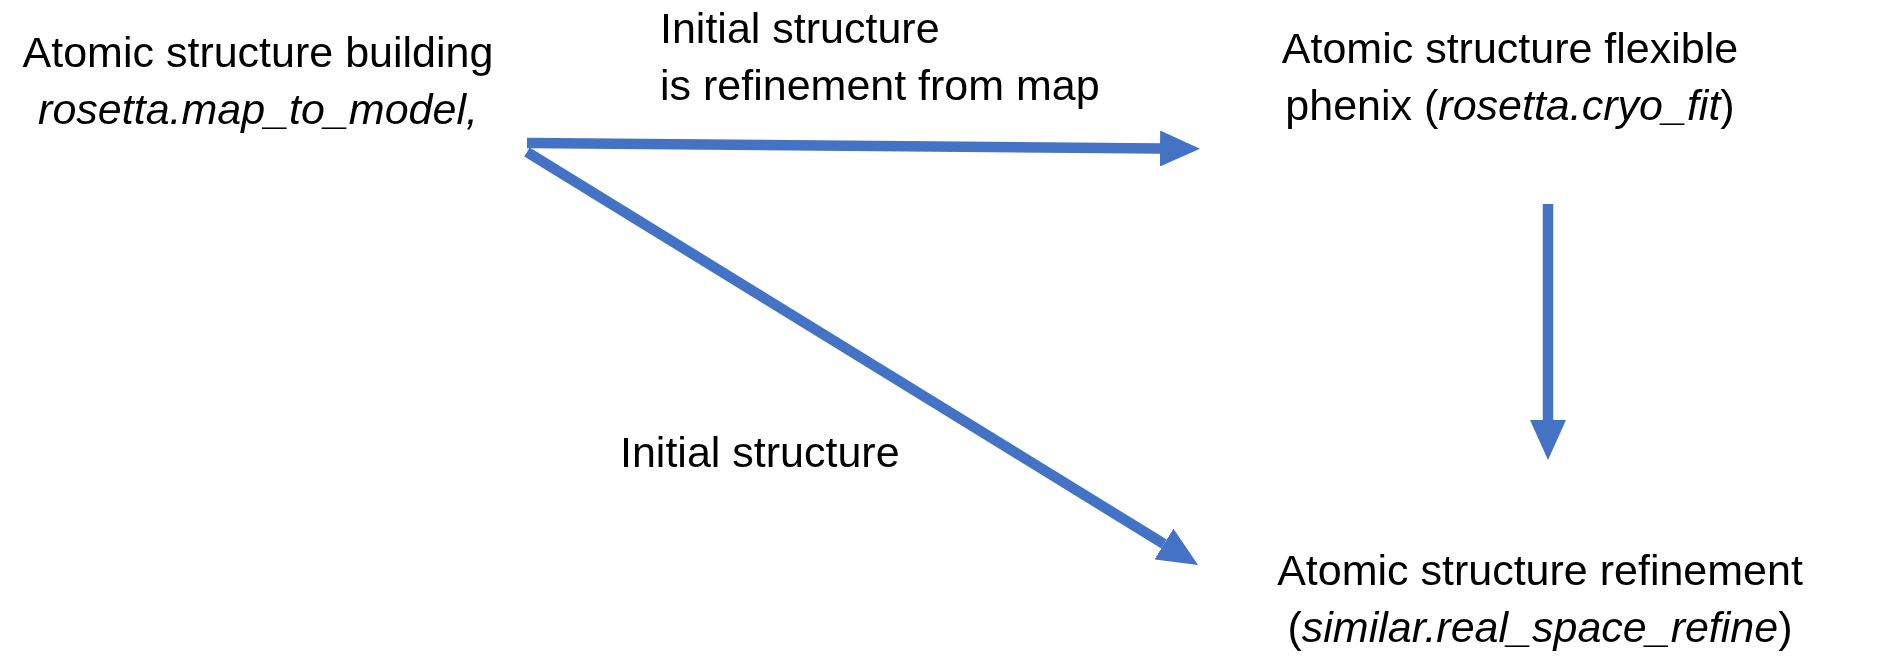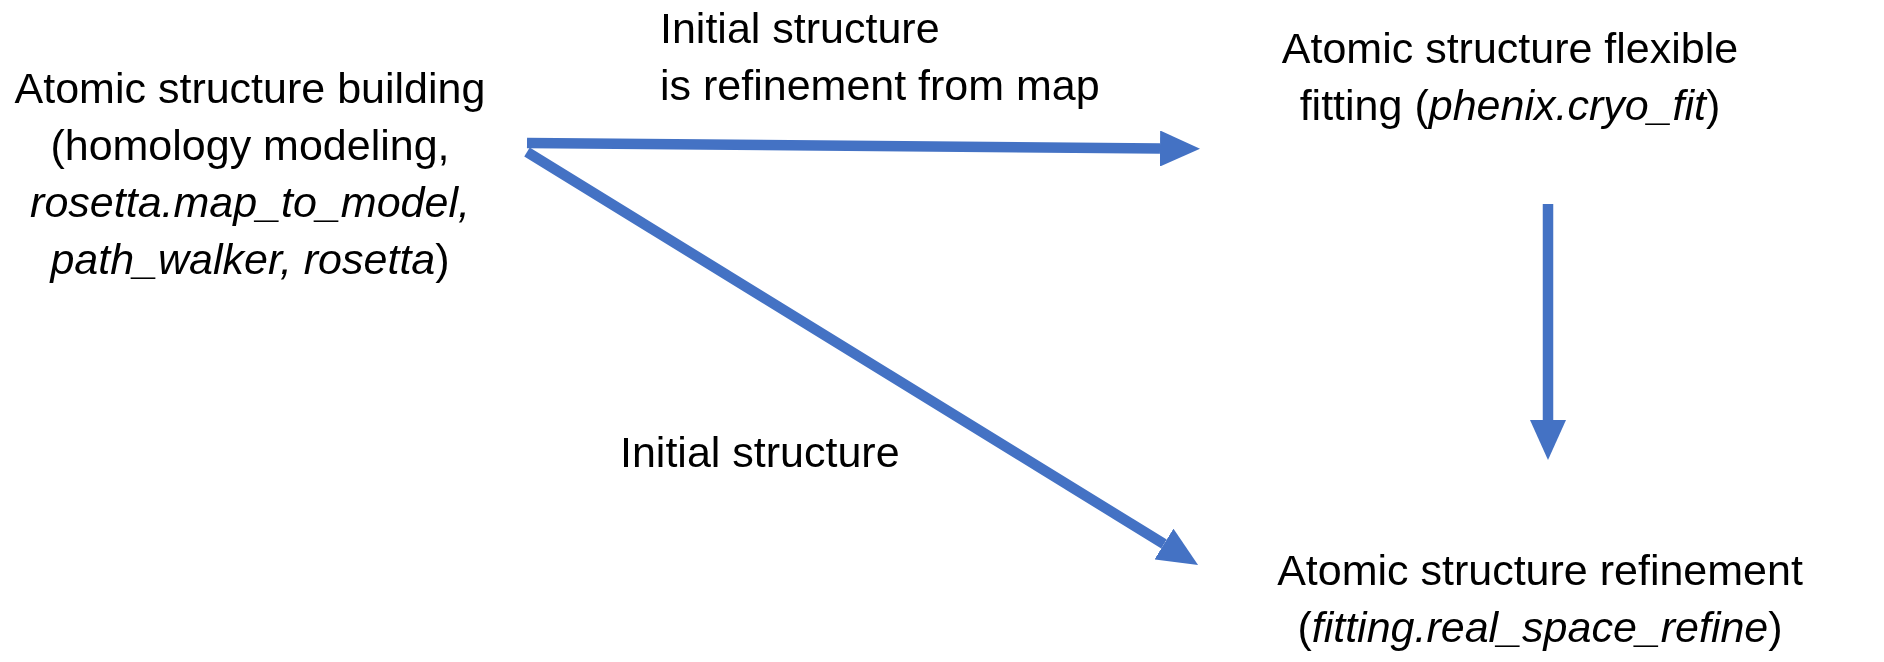--- a/index.html
+++ b/index.html
@@ -18,21 +18,21 @@
   }
   .txt {
     position: absolute;
     font-size: 43px;
     line-height: 57px;
     white-space: nowrap;
   }
   .center { text-align: center; }
   .italic { font-style: italic; }
 
-  #node-building   { left: 0px;    top: 24px;  width: 500px; margin-top: 36px; }
+  #node-building   { left: 8px;    top: 24px;  width: 500px; }
   #label-different { left: 660px;  top: 0px; }
   #node-fitting    { left: 1250px; top: 20px;  width: 520px; }
   #label-similar   { left: 620px;  top: 424px; }
   #node-refinement { left: 1240px; top: 542px; width: 600px; }
 
   .arrow-layer {
     position: absolute;
     left: 0;
     top: 0;
     width: 1884px;
@@ -50,37 +50,35 @@
         <path d="M0,0 L40,18 L0,36 Z" fill="#4472C4"></path>
       </marker>
     </defs>
     <line x1="527" y1="143" x2="1160" y2="148.5" stroke-width="10.5" marker-end="url(#head)" stroke="#4472C4"></line>
     <line x1="527" y1="152" x2="1164" y2="544" stroke-width="10.5" marker-end="url(#head)" stroke="#4472C4"></line>
     <line x1="1548" y1="204" x2="1548" y2="420" stroke-width="10.5" marker-end="url(#head)" stroke="#4472C4"></line>
   </svg>
 
   <div class="txt center" id="node-building">
     <div>Atomic structure building</div>
-    <div>(homology modeling,</div>
     <div class="italic">rosetta.map_to_model,</div>
-    <div><span class="italic">path_walker, rosetta</span><span>)</span></div>
   </div>
 
   <div class="txt" id="label-different">
     <div>Initial structure</div>
     <div>is refinement from map</div>
   </div>
 
   <div class="txt center" id="node-fitting">
     <div>Atomic structure flexible</div>
-    <div><span>fitting (</span><span class="italic">phenix.cryo_fit</span><span>)</span></div>
+    <div><span>phenix (</span><span class="italic">rosetta.cryo_fit</span><span>)</span></div>
   </div>
 
   <div class="txt" id="label-similar">
     <div>Initial structure</div>
   </div>
 
   <div class="txt center" id="node-refinement">
     <div>Atomic structure refinement</div>
-    <div><span>(</span><span class="italic">fitting.real_space_refine</span><span>)</span></div>
+    <div><span>(</span><span class="italic">similar.real_space_refine</span><span>)</span></div>
   </div>
 
 </div>
 
 </body></html>

